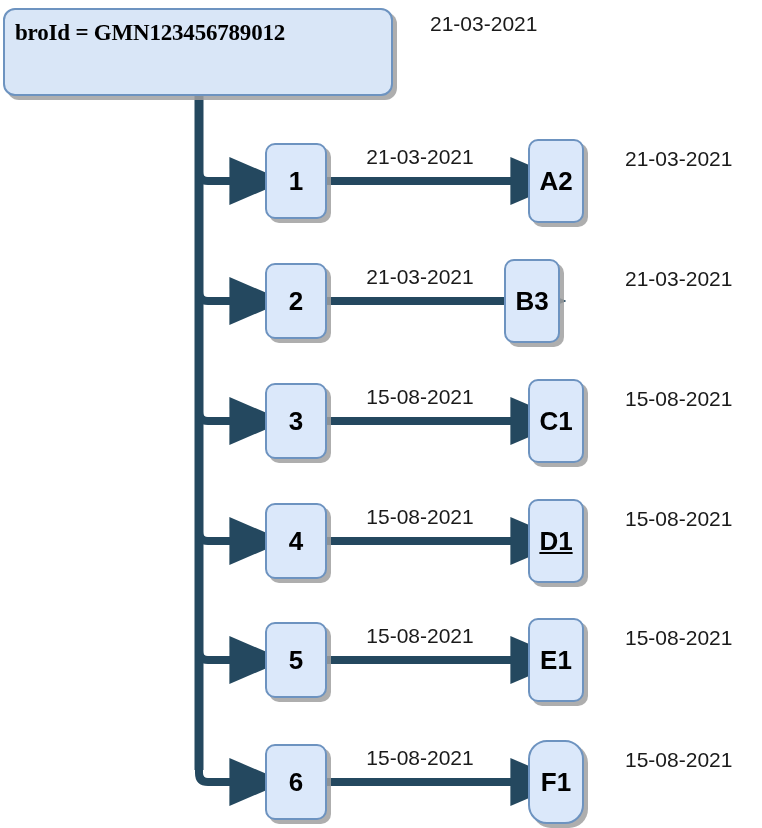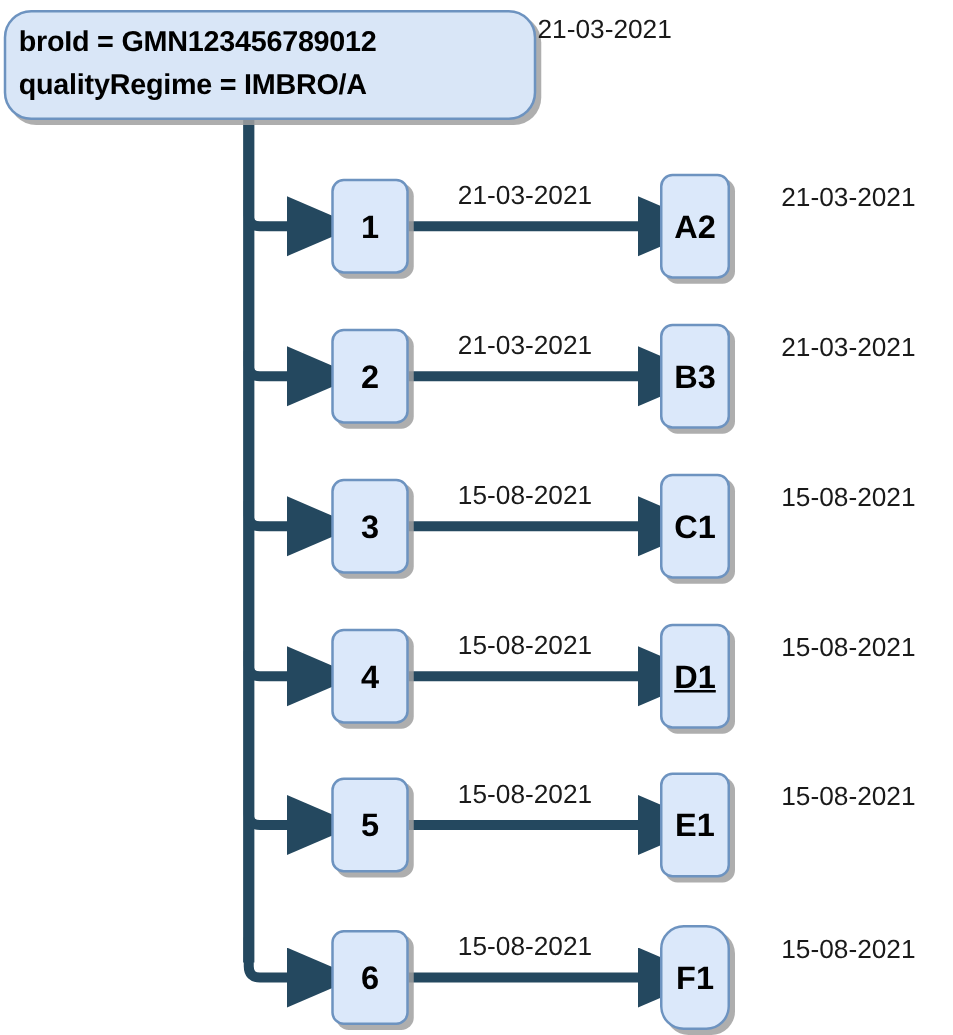--- a/index.html
+++ b/index.html
@@ -30,28 +30,29 @@
     width: 762px;
     height: 828px;
     pointer-events: none;
   }
 
   
   .header-box {
     position: absolute;
     left: 3px;
     top: 8px;
-    width: 426px;
+    width: 390px;
     height: 88px;
     box-sizing: border-box;
     background: #d9e6f7;
     border: 2px solid #6d93c0;
-    border-radius: 22px;
+    border-radius: 12px;
     box-shadow: 4px 4px 0 0 rgba(160,160,160,0.85);
     padding: 6px 10px 0 10px;
+    font-family: Liberation Serif, serif;
   }
   .header-line {
     font-size: 23px;
     font-weight: bold;
     color: #000000;
     line-height: 34px;
     white-space: nowrap;
     letter-spacing: -0.2px;
   }
 
@@ -119,32 +120,31 @@
     <path d="M327,181 L512,181" stroke="#24485f" stroke-width="8" fill="none" marker-end="url(#arrowhead)"></path>
     <path d="M327,301 L512,301" stroke="#24485f" stroke-width="8" fill="none" marker-end="url(#arrowhead)"></path>
     <path d="M327,421 L512,421" stroke="#24485f" stroke-width="8" fill="none" marker-end="url(#arrowhead)"></path>
     <path d="M327,541 L512,541" stroke="#24485f" stroke-width="8" fill="none" marker-end="url(#arrowhead)"></path>
     <path d="M327,660 L512,660" stroke="#24485f" stroke-width="8" fill="none" marker-end="url(#arrowhead)"></path>
     <path d="M327,782 L512,782" stroke="#24485f" stroke-width="8" fill="none" marker-end="url(#arrowhead)"></path>
   </svg>
 
   <div class="header-box">
     <div class="header-line">broId = GMN123456789012</div>
-    <div class="header-line">qualityRegime = IMBRO/A</div>
   </div>
   <div class="side-label" style="left:430px; top:12px;">21-03-2021</div>
 
   <div class="node-box node-left" style="left:265px; top:143px;">1</div>
   <div class="edge-label" style="left:352px; top:145px; width:136px;">21-03-2021</div>
   <div class="node-box node-right" style="left:528px; top:139px;">A2</div>
   <div class="side-label" style="left:625px; top:147px;">21-03-2021</div>
 
   <div class="node-box node-left" style="left:265px; top:263px;">2</div>
   <div class="edge-label" style="left:352px; top:265px; width:136px;">21-03-2021</div>
-  <div class="node-box node-right" style="left:528px; top:259px;">B3</div>
+  <div class="node-box node-right" style="left:504px; top:259px;">B3</div>
   <div class="side-label" style="left:625px; top:267px;">21-03-2021</div>
 
   <div class="node-box node-left" style="left:265px; top:383px;">3</div>
   <div class="edge-label" style="left:352px; top:385px; width:136px;">15-08-2021</div>
   <div class="node-box node-right" style="left:528px; top:379px;">C1</div>
   <div class="side-label" style="left:625px; top:387px;">15-08-2021</div>
 
   <div class="node-box node-left" style="left:265px; top:503px;">4</div>
   <div class="edge-label" style="left:352px; top:505px; width:136px;">15-08-2021</div>
   <div class="node-box node-right" style="left:528px; top:499px;text-decoration:underline;">D1</div>

